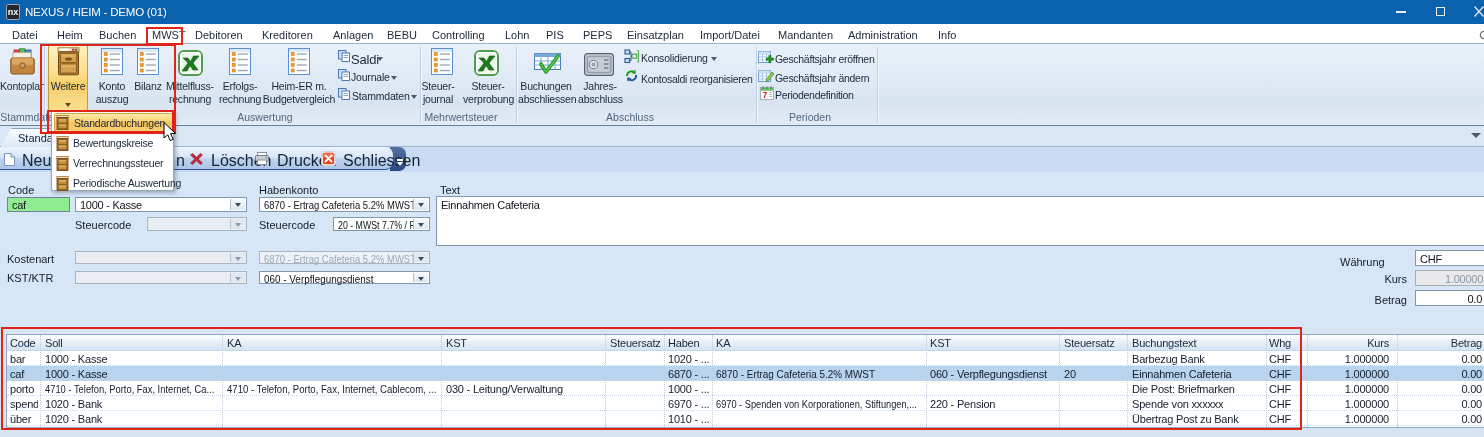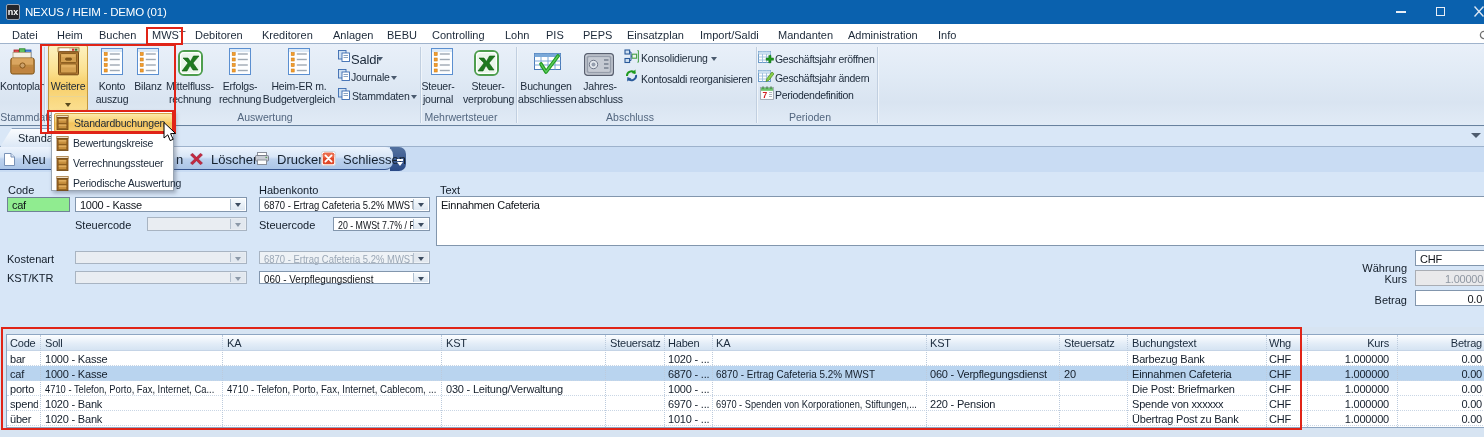--- a/index.html
+++ b/index.html
@@ -18,21 +18,21 @@
 .slabel{position:absolute;font-size:11px;letter-spacing:-0.2px;color:#1b2838;white-space:nowrap}
 .dna{width:0;height:0;border-left:3px solid transparent;border-right:3px solid transparent;border-top:4px solid #4a5a6e;position:absolute}
 
 .tabstrip{position:absolute;left:0;top:127px;width:1484px;height:20px;background:#d9e7f7;border-bottom:1px solid #9db2cc}
 .tab{position:absolute;left:0;top:128px;width:110px;height:19px;background:linear-gradient(#fafcfe,#dce8f6);border:1px solid #8ba2bf;border-bottom:none;border-radius:3px 3px 0 0;clip-path:polygon(0 100%,12px 0,100% 0,100% 100%)}
 .tab span{position:absolute;left:17px;top:3px;font-size:11px}
 
 .tbrow{position:absolute;left:0;top:147px;width:1484px;height:25px;background:#c9dcf3}
 .tbar{position:absolute;left:0;top:0;width:393px;height:23px;background:linear-gradient(#edf4fd 0%,#d8e6f7 45%,#bdd2ee 55%,#abc5e7 100%);border-bottom:1.5px solid #35548e;border-radius:0 8px 8px 0}
 .tovf{position:absolute;left:390px;top:0;width:16px;height:24px;background:linear-gradient(#53719f,#2a4a86);border-radius:0 7px 7px 0}
-.tbtxt{position:absolute;top:5px;font-size:13px;color:#16222f;white-space:nowrap}
+.tbtxt{position:absolute;top:5px;font-size:16px;color:#16222f;white-space:nowrap}
 
 .formarea{position:absolute;left:0;top:172px;width:1484px;height:155px;background:#d7e6f7}
 .flbl{position:absolute;font-size:11px;color:#121c28;white-space:nowrap}
 .field{position:absolute;background:#fff;border:1px solid #8296ad;font-size:11px;color:#10141a}
 .combo .ca{position:absolute;right:1px;top:1px;bottom:1px;width:15px;background:linear-gradient(#f6fafd,#dde7f1);border-left:1px solid #aebfd0}
 .combo .ca:after{content:"";position:absolute;left:4px;top:40%;width:0;height:0;border-left:3.5px solid transparent;border-right:3.5px solid transparent;border-top:4px solid #3c4c60}
 .combo.dis{background:#e9edf2;border-color:#a8b4c2}
 .combo.dis .ca{background:#e2e8ef;border-left-color:#b4c0ce}
 .combo.dis .ca:after{border-top-color:#8c99a8}
 .ftxt{position:absolute;left:4px;right:17px;top:1px;white-space:nowrap;overflow:hidden;letter-spacing:-0.25px}
@@ -70,21 +70,21 @@
 <div class="mi" style="left:152px">MWST</div>
 <div class="mi" style="left:195px">Debitoren</div>
 <div class="mi" style="left:262px">Kreditoren</div>
 <div class="mi" style="left:333px">Anlagen</div>
 <div class="mi" style="left:387px">BEBU</div>
 <div class="mi" style="left:432px">Controlling</div>
 <div class="mi" style="left:505px">Lohn</div>
 <div class="mi" style="left:546px">PIS</div>
 <div class="mi" style="left:583px">PEPS</div>
 <div class="mi" style="left:627px">Einsatzplan</div>
-<div class="mi" style="left:700px">Import/Saldi</div>
+<div class="mi" style="left:700px">Import/Datei</div>
 <div class="mi" style="left:778px">Mandanten</div>
 <div class="mi" style="left:848px">Administration</div>
 <div class="mi" style="left:938px">Info</div>
 <svg style="position:absolute;left:1478px;top:30px" width="8" height="10">
     <circle cx="6" cy="5" r="3.6" fill="none" stroke="#707070" stroke-width="1.3"></circle>
   </svg>
 
 <div class="ribbon"></div>
 <div id="icons">
     <div style="position:absolute;left:10px;top:48px;line-height:0"><svg width="25" height="28" viewBox="0 0 25 28">
@@ -359,21 +359,21 @@
     <div class="ca" style="background:#e2e8ef;border-left-color:#b4c0ce"></div>
   </div>
 <div class="flbl" style="left:7px;top:272px">KST/KTR</div>
 <div class="field combo dis" style="left:75px;top:271px;width:172px;height:13px">
     <div class="ca"></div>
   </div>
 <div class="field combo" style="left:259px;top:271px;width:171px;height:13px">
     <div class="ftxt" style="transform:scaleX(0.9);transform-origin:0 50%;letter-spacing:0;right:auto;width:auto;overflow:visible">060 - Verpflegungsdienst</div>
     <div class="ca"></div>
   </div>
-<div class="flbl" style="left:1340px;top:262px;width:67px;text-align:right">Währung</div>
+<div class="flbl" style="left:1340px;top:256px;width:67px;text-align:left">Währung</div>
 <div class="field" style="left:1415px;top:250px;width:69px;height:16px;border-right:none">
     <div class="ftxt" style="top:2px">CHF</div>
   </div>
 <div class="flbl" style="left:1340px;top:273px;width:67px;text-align:right">Kurs</div>
 <div class="field" style="left:1415px;top:270px;width:69px;height:16px;background:#e9e9eb;border-color:#a9adb4;border-right:none">
     <div class="ftxt" style="top:2px;left:auto;right:1px;color:#8f97a2">1.00000</div>
   </div>
 <div class="flbl" style="left:1340px;top:294px;width:67px;text-align:right">Betrag</div>
 <div class="field" style="left:1415px;top:290px;width:69px;height:16px;border-right:none">
     <div class="ftxt" style="top:2px;left:auto;right:2px">0.0</div>

